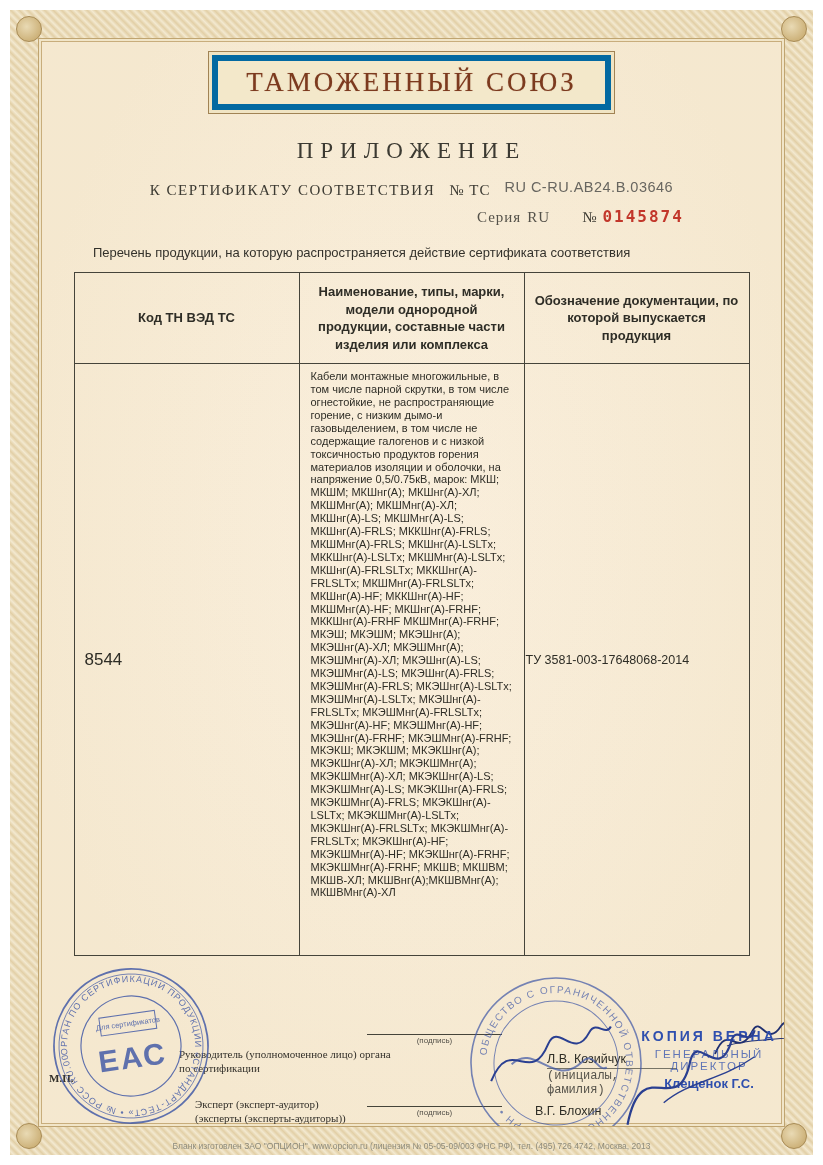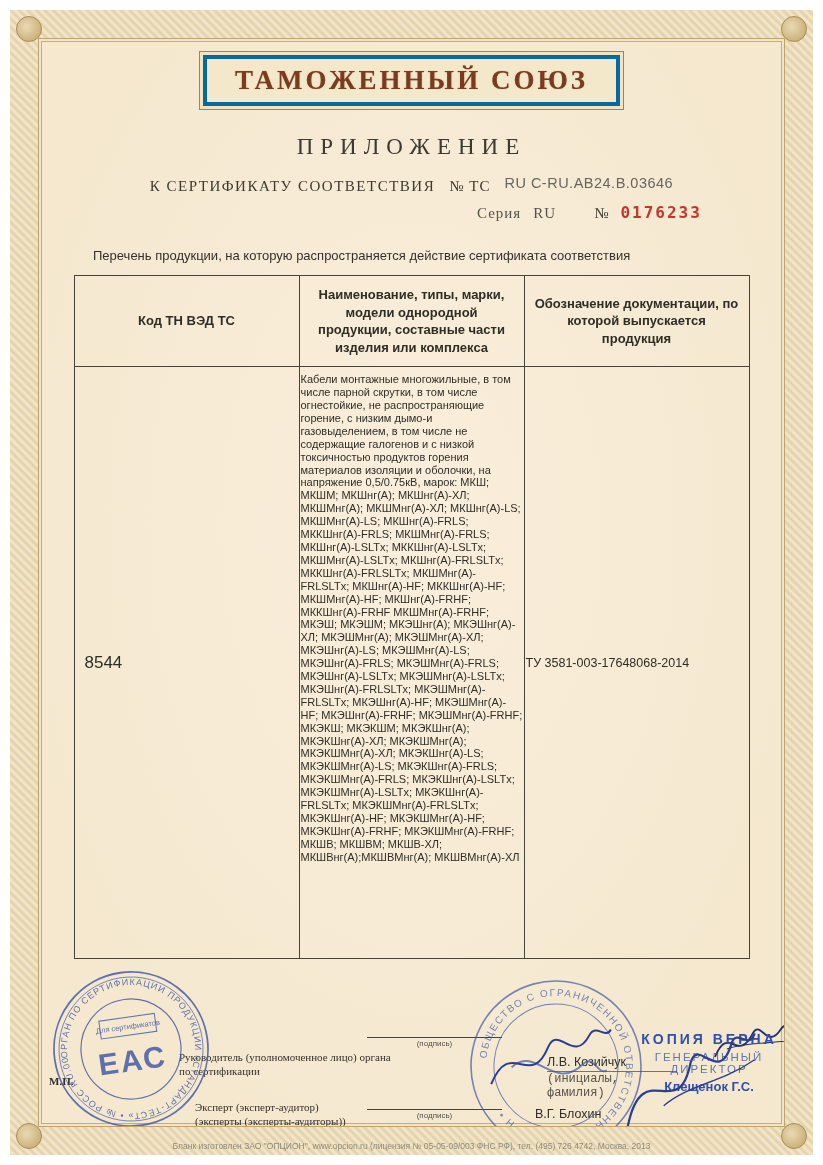--- a/index.html
+++ b/index.html
@@ -27,49 +27,49 @@
       radial-gradient(ellipse at 50% 45%, #fbf3e1 0%, #f6ecd3 75%);
     border:1px solid #bfa470;
     box-shadow: inset 0 0 0 2px #f1e5c8, inset 0 0 0 3px #c8ad7c;
     overflow:hidden;
   }
 
   
   .banner-wrap { display:flex; justify-content:center; margin-top:12px; }
   .banner-outer { border:1px solid #a18354; padding:3px; background:#f0e4c3; }
   .banner {
-    border:4px solid #0369a1; padding:6px 28px; background:#f3e8ca;
-    font-family:"Liberation Serif", serif; font-weight:bold; font-size:27px;
+    border:6px solid #0369a1; padding:6px 28px; background:#f3e8ca;
+    font-family:"Liberation Serif", serif; font-weight:normal; font-size:27px;
     letter-spacing:3px; color:#7c3a1e; text-shadow:0 0 1px rgba(124,58,30,.4);
     white-space:nowrap;
   }
 
   .doc-title { text-align:center; margin-top:24px;
     font-family:"Liberation Serif", serif; font-weight:normal; font-size:23px;
     letter-spacing:7px; color:#3c3a32; }
 
   .cert-line { display:flex; justify-content:center; align-items:baseline; gap:14px; margin-top:18px; }
   .cert-label { font-family:"Liberation Serif", serif; font-size:15px; letter-spacing:1.5px; color:#3c3a32; }
   .cert-no-label { font-family:"Liberation Serif", serif; font-size:15px; letter-spacing:1px; color:#3c3a32; }
   .cert-number { font-size:14.5px; color:#686660; letter-spacing:.5px; position:relative; top:-3px; }
 
-  .series-line { display:flex; align-items:baseline; gap:12px; margin-top:8px; padding-left:438px; }
+  .series-line { display:flex; align-items:baseline; gap:6px; margin-top:8px; padding-left:438px; }
   .series-label, .series-region { font-family:"Liberation Serif", serif; font-size:15px; color:#55524a; letter-spacing:1px; }
   .blank-no { font-family:"Liberation Serif", serif; font-size:15px; color:#3c3a32; margin-left:26px; }
   .serial { font-family:"DejaVu Sans Mono", monospace; font-weight:bold; font-size:16px;
     color:#c2372b; letter-spacing:2px; }
 
-  .intro { margin-top:26px; padding-left:54px; font-size:13px; color:#33312b; }
+  .intro { margin-top:19px; padding-left:54px; font-size:13px; color:#33312b; }
 
   
   table.products { border-collapse:collapse; table-layout:fixed; width:676px; margin:12px auto 0; }
   .products th, .products td { border:1.5px solid #45443a; }
   .products th { font-size:13px; font-weight:bold; color:#2e2d26; padding:10px 8px; height:84px; vertical-align:middle; line-height:1.35; }
   td.code { width:150px; vertical-align:middle; padding-left:10px; font-size:17px; color:#2e2d26; }
-  td.desc { width:276px; vertical-align:top; padding:6px 1px; font-size:11px; line-height:12.9px; color:#2e2d26; height:592px; overflow:hidden; }
+  td.desc { width:276px; vertical-align:top; padding:6px 11px; font-size:11px; line-height:12.9px; color:#2e2d26; height:592px; overflow:hidden; }
   td.doc { width:250px; vertical-align:middle; font-size:12.5px; color:#2e2d26; }
 
   
   .sig-block { position:relative; margin-top:14px; height:180px; }
   .sig-label { position:absolute; font-family:"Liberation Serif", serif; font-size:11px; color:#33302a; line-height:1.25; z-index:1; }
   .lbl-head { left:140px; top:78px; width:220px; }
   .lbl-expert { left:156px; top:128px; width:230px; }
   .sig-unit { position:absolute; width:135px; text-align:center; z-index:1; }
   .sig-unit .rule { border-bottom:1px solid #45443a; margin-top:-6px; }
   .sig-unit .caption { font-size:8px; color:#55524a; margin-top:1px; }
@@ -119,21 +119,21 @@
       <div class="cert-line">
         <span class="cert-label">К СЕРТИФИКАТУ СООТВЕТСТВИЯ</span>
         <span class="cert-no-label">№ ТС</span>
         <span class="cert-number">RU C-RU.АВ24.В.03646</span>
       </div>
 
       <div class="series-line">
         <span class="series-label">Серия</span>
         <span class="series-region">RU</span>
         <span class="blank-no">№</span>
-        <span class="serial">0176233</span>
+        <span class="serial">0145874</span>
       </div>
 
       <div class="intro">Перечень продукции, на которую распространяется действие сертификата соответствия</div>
 
       <table class="products">
         <thead>
           <tr>
             <th>Код ТН ВЭД ТС</th>
             <th>Наименование, типы, марки, модели однородной продукции, составные части изделия или комплекса</th>
             <th>Обозначение документации, по которой выпускается продукция</th>

